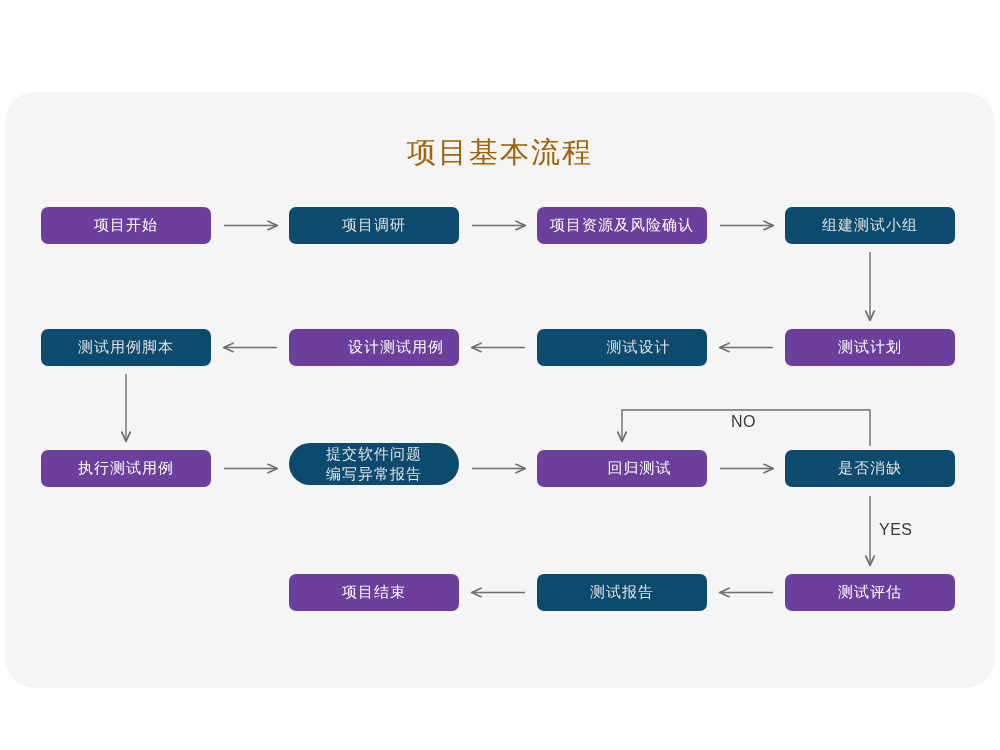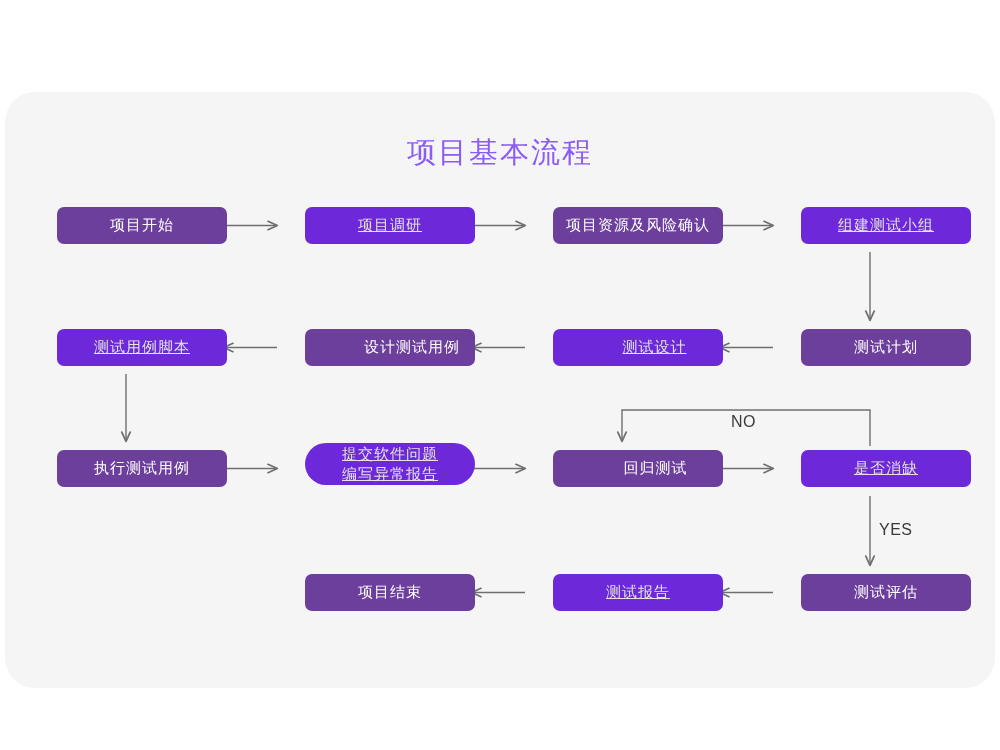--- a/index.html
+++ b/index.html
@@ -28,46 +28,44 @@
     border-radius: 30px;
   }
   .diagram-title {
     position: absolute;
     left: 0;
     top: 133px;
     width: 1000px;
     text-align: center;
     font-size: 29px;
     letter-spacing: 2px;
-    color: #8b5cf6;
+    color: #a16207;
     font-weight: 400;
   }
   
   .node {
     position: absolute;
     box-sizing: border-box;
     border-radius: 7px;
     display: flex;
     align-items: center;
     justify-content: center;
     text-align: center;
     font-size: 15px;
     letter-spacing: 1px;
     line-height: 1.35;
     white-space: pre-line;
-    margin-left: 16px;
   }
   .node.purple {
     background: #6d3f9c;
     color: #ffffff;
   }
   .node.gray {
-    background: #6d28d9;
+    background: #0c4a6e;
     color: #e2e2e2;
-    text-decoration: underline;
   }
   
   #connectors {
     position: absolute;
     left: 0;
     top: 0;
     width: 1000px;
     height: 750px;
     pointer-events: none;
   }

